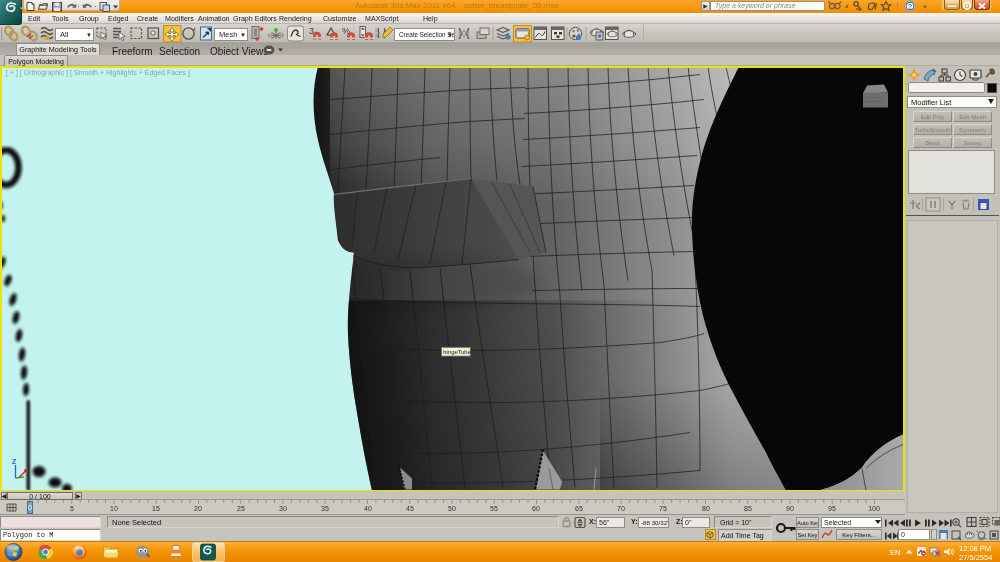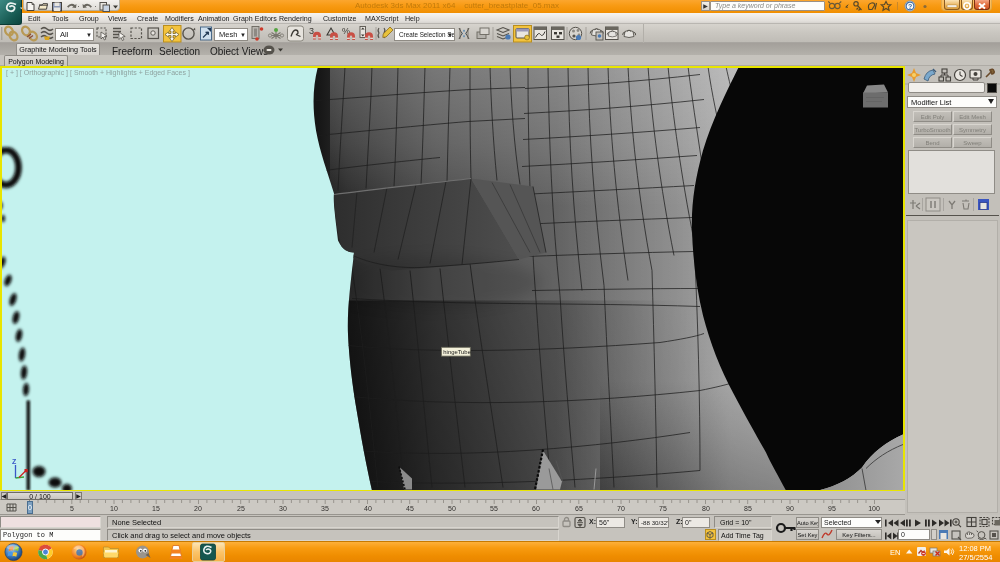--- a/index.html
+++ b/index.html
@@ -124,29 +124,29 @@
     <rect x="947" y="5" width="10" height="2.2" rx="1" fill="#fff" stroke="#9a6a20" stroke-width="0.4"></rect>
     <circle cx="967" cy="6" r="3.2" fill="none" stroke="#fff" stroke-width="1.6"></circle>
       <circle cx="967" cy="6" r="1" fill="#fff"></circle>
     <path d="M979,3.5 l6,5 m0,-5 l-6,5" stroke="#fff" stroke-width="2"></path>
   </svg>
 
   <div class="abs" id="menubar"></div>
   <div class="mi" style="left:28px;">Edit</div>
   <div class="mi" style="left:52px;">Tools</div>
   <div class="mi" style="left:79px;">Group</div>
-  <div class="mi" style="left:108px;">Views</div>
+  <div class="mi" style="left:108px;">Edged</div>
   <div class="mi" style="left:137px;">Create</div>
   <div class="mi" style="left:165px;">Modifiers</div>
   <div class="mi" style="left:198px;">Animation</div>
   <div class="mi" style="left:233px;">Graph Editors</div>
   <div class="mi" style="left:279px;">Rendering</div>
   <div class="mi" style="left:323px;">Customize</div>
   <div class="mi" style="left:365px;">MAXScript</div>
-  <div class="mi" style="left:405px;">Help</div>
+  <div class="mi" style="left:423px;">Help</div>
 
   <div class="abs" id="toolbar"></div>
   <svg class="abs" style="left:0;top:24px;" width="660" height="19" viewBox="0 0 660 19">
     <defs>
       <g id="magnet">
         <path d="M0,6 a4,4.2 0 0 1 8,0 v3.5 h-2.8 v-3.3 a1.2,1.3 0 0 0 -2.4,0 v3.3 h-2.8 z" fill="#c94f44"></path>
         <rect x="0" y="7.2" width="2.8" height="1.2" fill="#e9e6e0"></rect>
         <rect x="5.2" y="7.2" width="2.8" height="1.2" fill="#e9e6e0"></rect>
       </g>
       <g id="ring">
@@ -567,21 +567,20 @@
       <div class="tnum" style="left:740px;width:16px;text-align:center;">85</div>
       <div class="tnum" style="left:782px;width:16px;text-align:center;">90</div>
       <div class="tnum" style="left:824px;width:16px;text-align:center;">95</div>
       <div class="tnum" style="left:866px;width:16px;text-align:center;">100</div>
     <div id="tmark">0</div>
   </div>
   <div class="abs" id="statusbar">
     <div style="position:absolute;left:0;top:0.5px;width:101px;height:12px;background:#efe0e0;border:1px solid;border-color:#8f8c86 #d8d5cf #d8d5cf #8f8c86;"></div>
     <div style="position:absolute;left:0;top:13.5px;width:101px;height:12px;background:#fdfdfb;border:1px solid;border-color:#8f8c86 #d8d5cf #d8d5cf #8f8c86;font-family:'Liberation Mono',monospace;font-size:7px;color:#222;line-height:11px;padding-left:2px;">Polygon to M</div>
     <div style="position:absolute;left:107px;top:0.5px;width:452px;height:12px;border:1px solid;border-color:#8f8c86 #d8d5cf #d8d5cf #8f8c86;font-size:7.5px;color:#111;line-height:11px;padding-left:4px;">None Selected</div>
-    <div style="position:absolute;left:107px;top:13.5px;width:452px;height:12px;border:1px solid;border-color:#8f8c86 #d8d5cf #d8d5cf #8f8c86;font-size:7.5px;color:#111;line-height:11px;padding-left:4px;">Click and drag to select and move objects</div>
     <svg width="50" height="13" viewBox="0 0 50 13" style="position:absolute;left:560px;top:1px;">
       <rect x="3" y="5" width="7" height="5.5" rx="1" fill="none" stroke="#8f8c86" stroke-width="1.3"></rect>
       <path d="M4.5,5 v-1.5 a2,2 0 0 1 4,0 v1.5" fill="none" stroke="#8f8c86" stroke-width="1.3"></path>
       <rect x="15" y="1.5" width="10" height="10" rx="1.5" fill="none" stroke="#55524c" stroke-width="1.2"></rect>
       <path d="M20,3 l2,2 h-4 z M20,10.5 l-2,-2 h4 z M17,6.7 h6" stroke="#55524c" stroke-width="1" fill="#55524c"></path>
     </svg>
     <div class="slabel" style="left:589px;top:2.5px;">X:</div>
     <div class="sfield" style="left:596px;top:1.5px;width:29px;height:11px;">56"</div>
     <div class="slabel" style="left:631px;top:2.5px;">Y:</div>
     <div class="sfield" style="left:638px;top:1.5px;width:31px;height:11px;font-size:6.2px;white-space:nowrap;overflow:hidden;">-88 30/32"</div>

